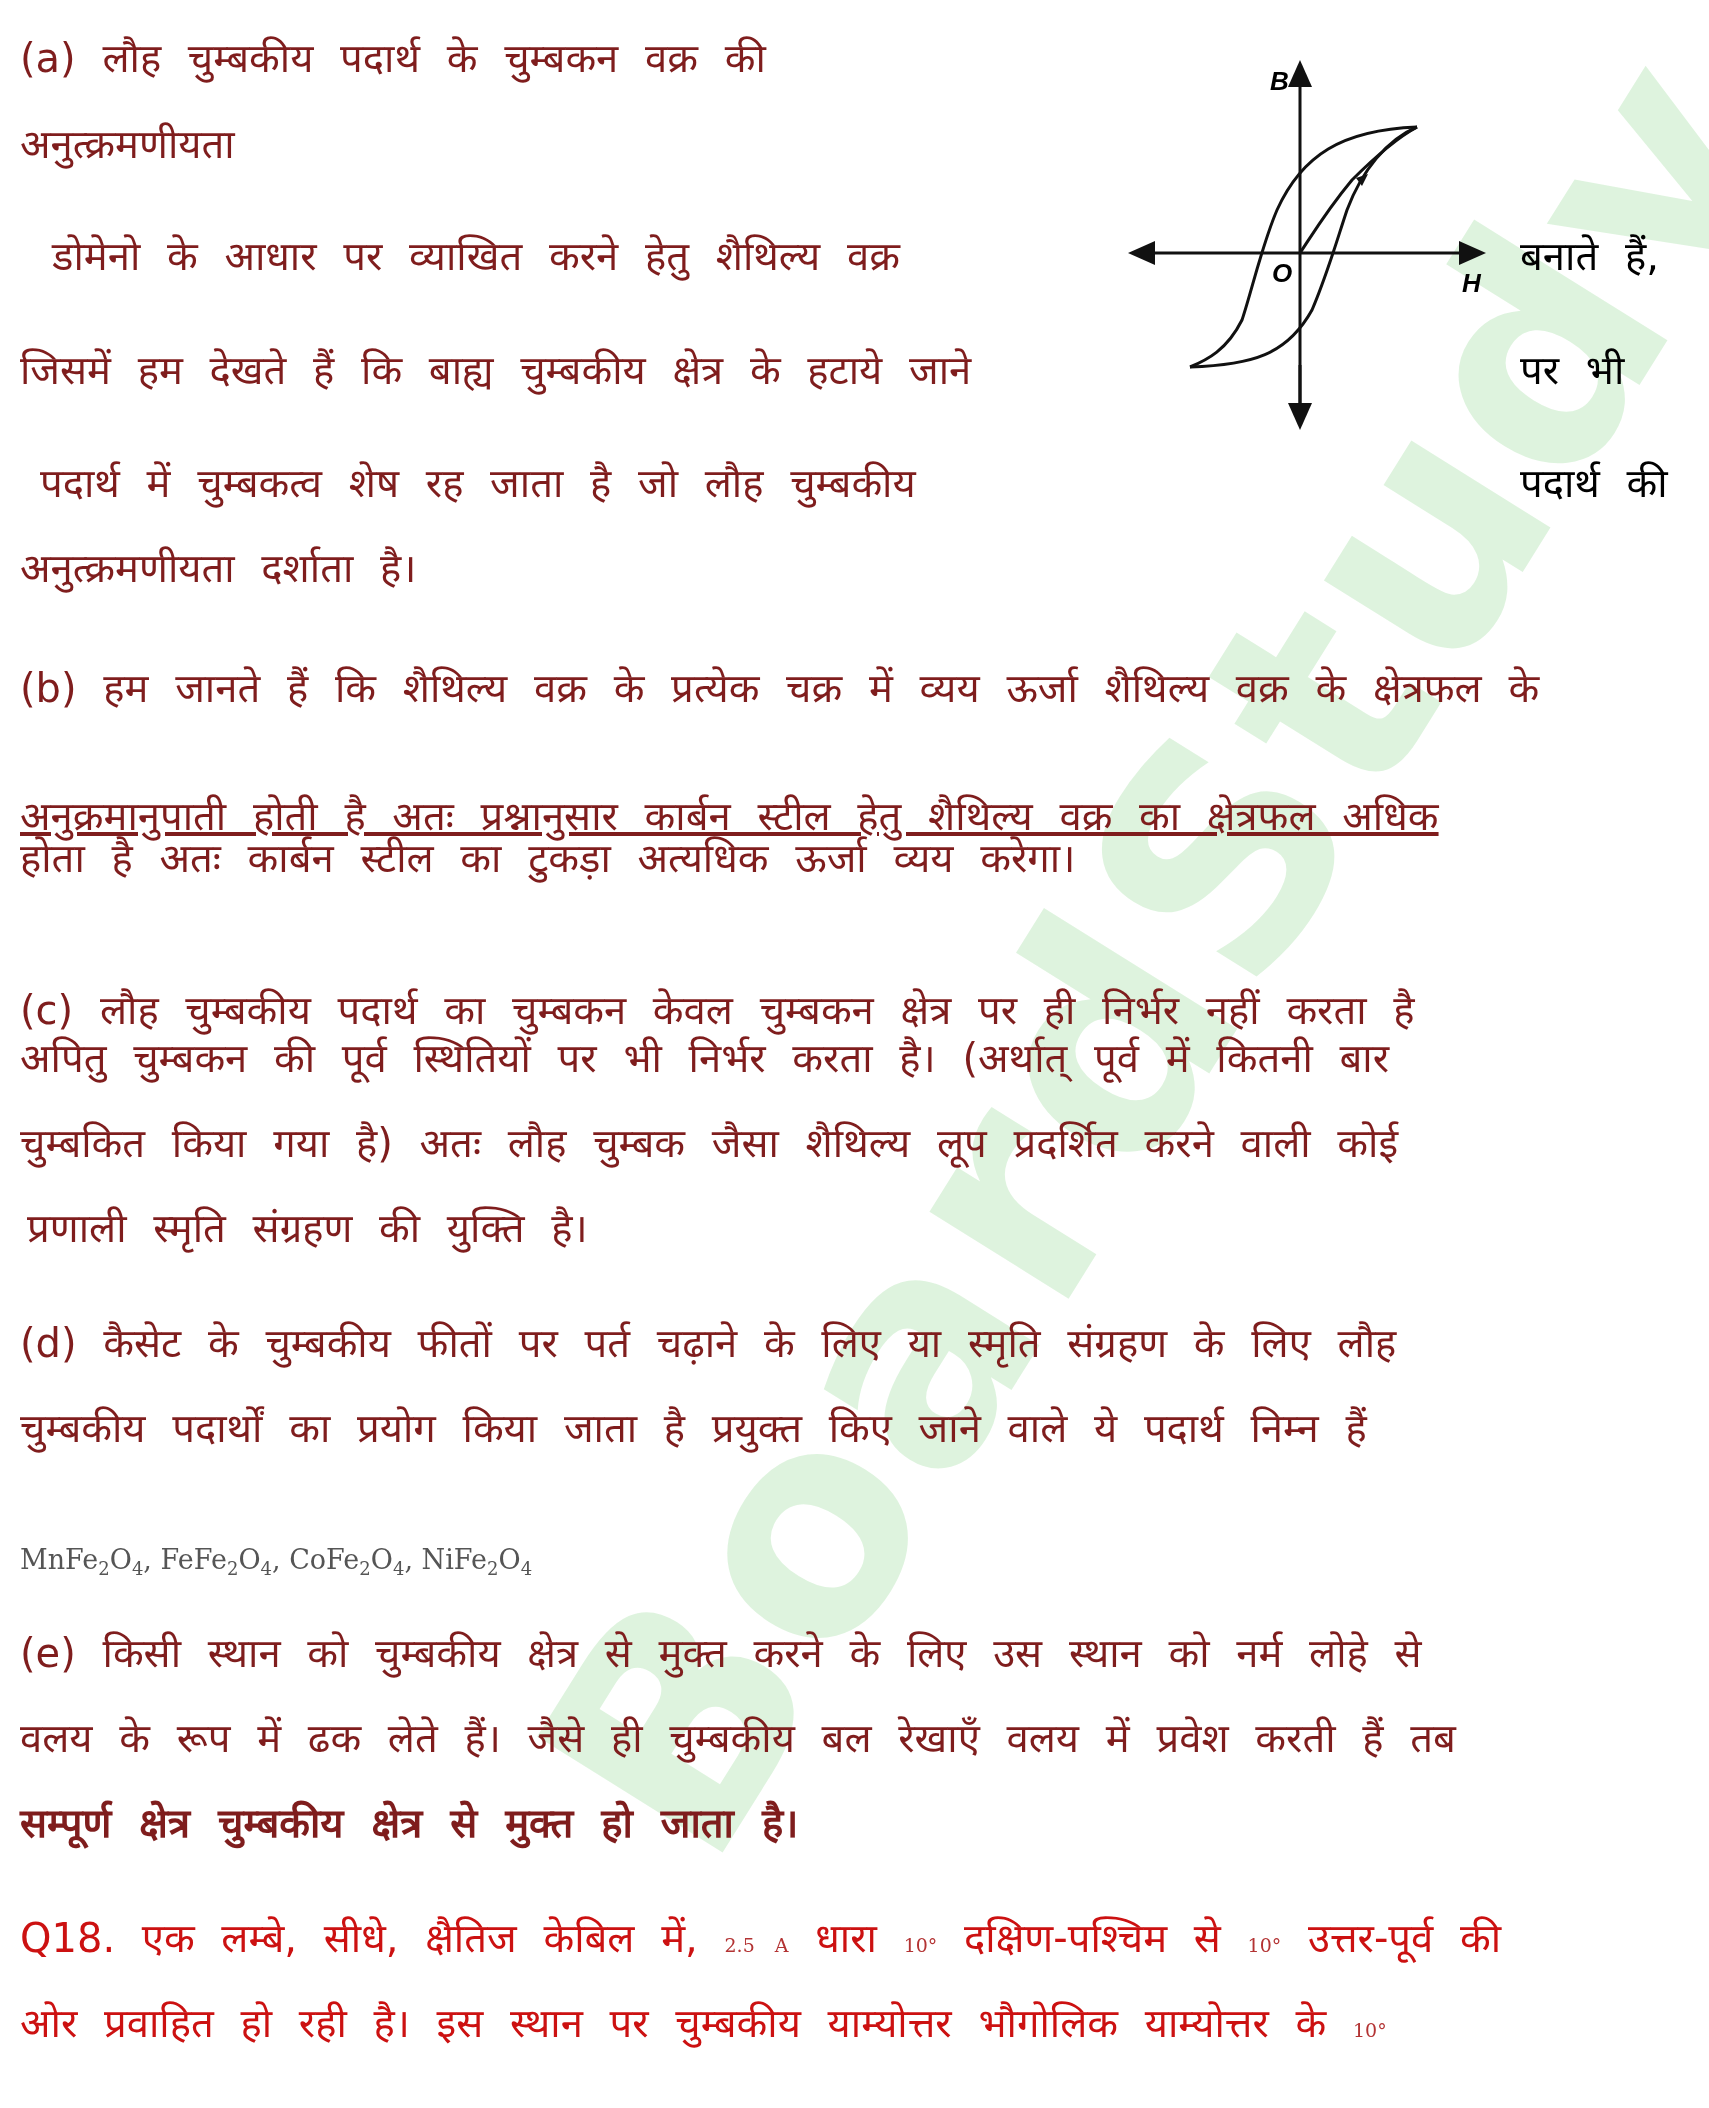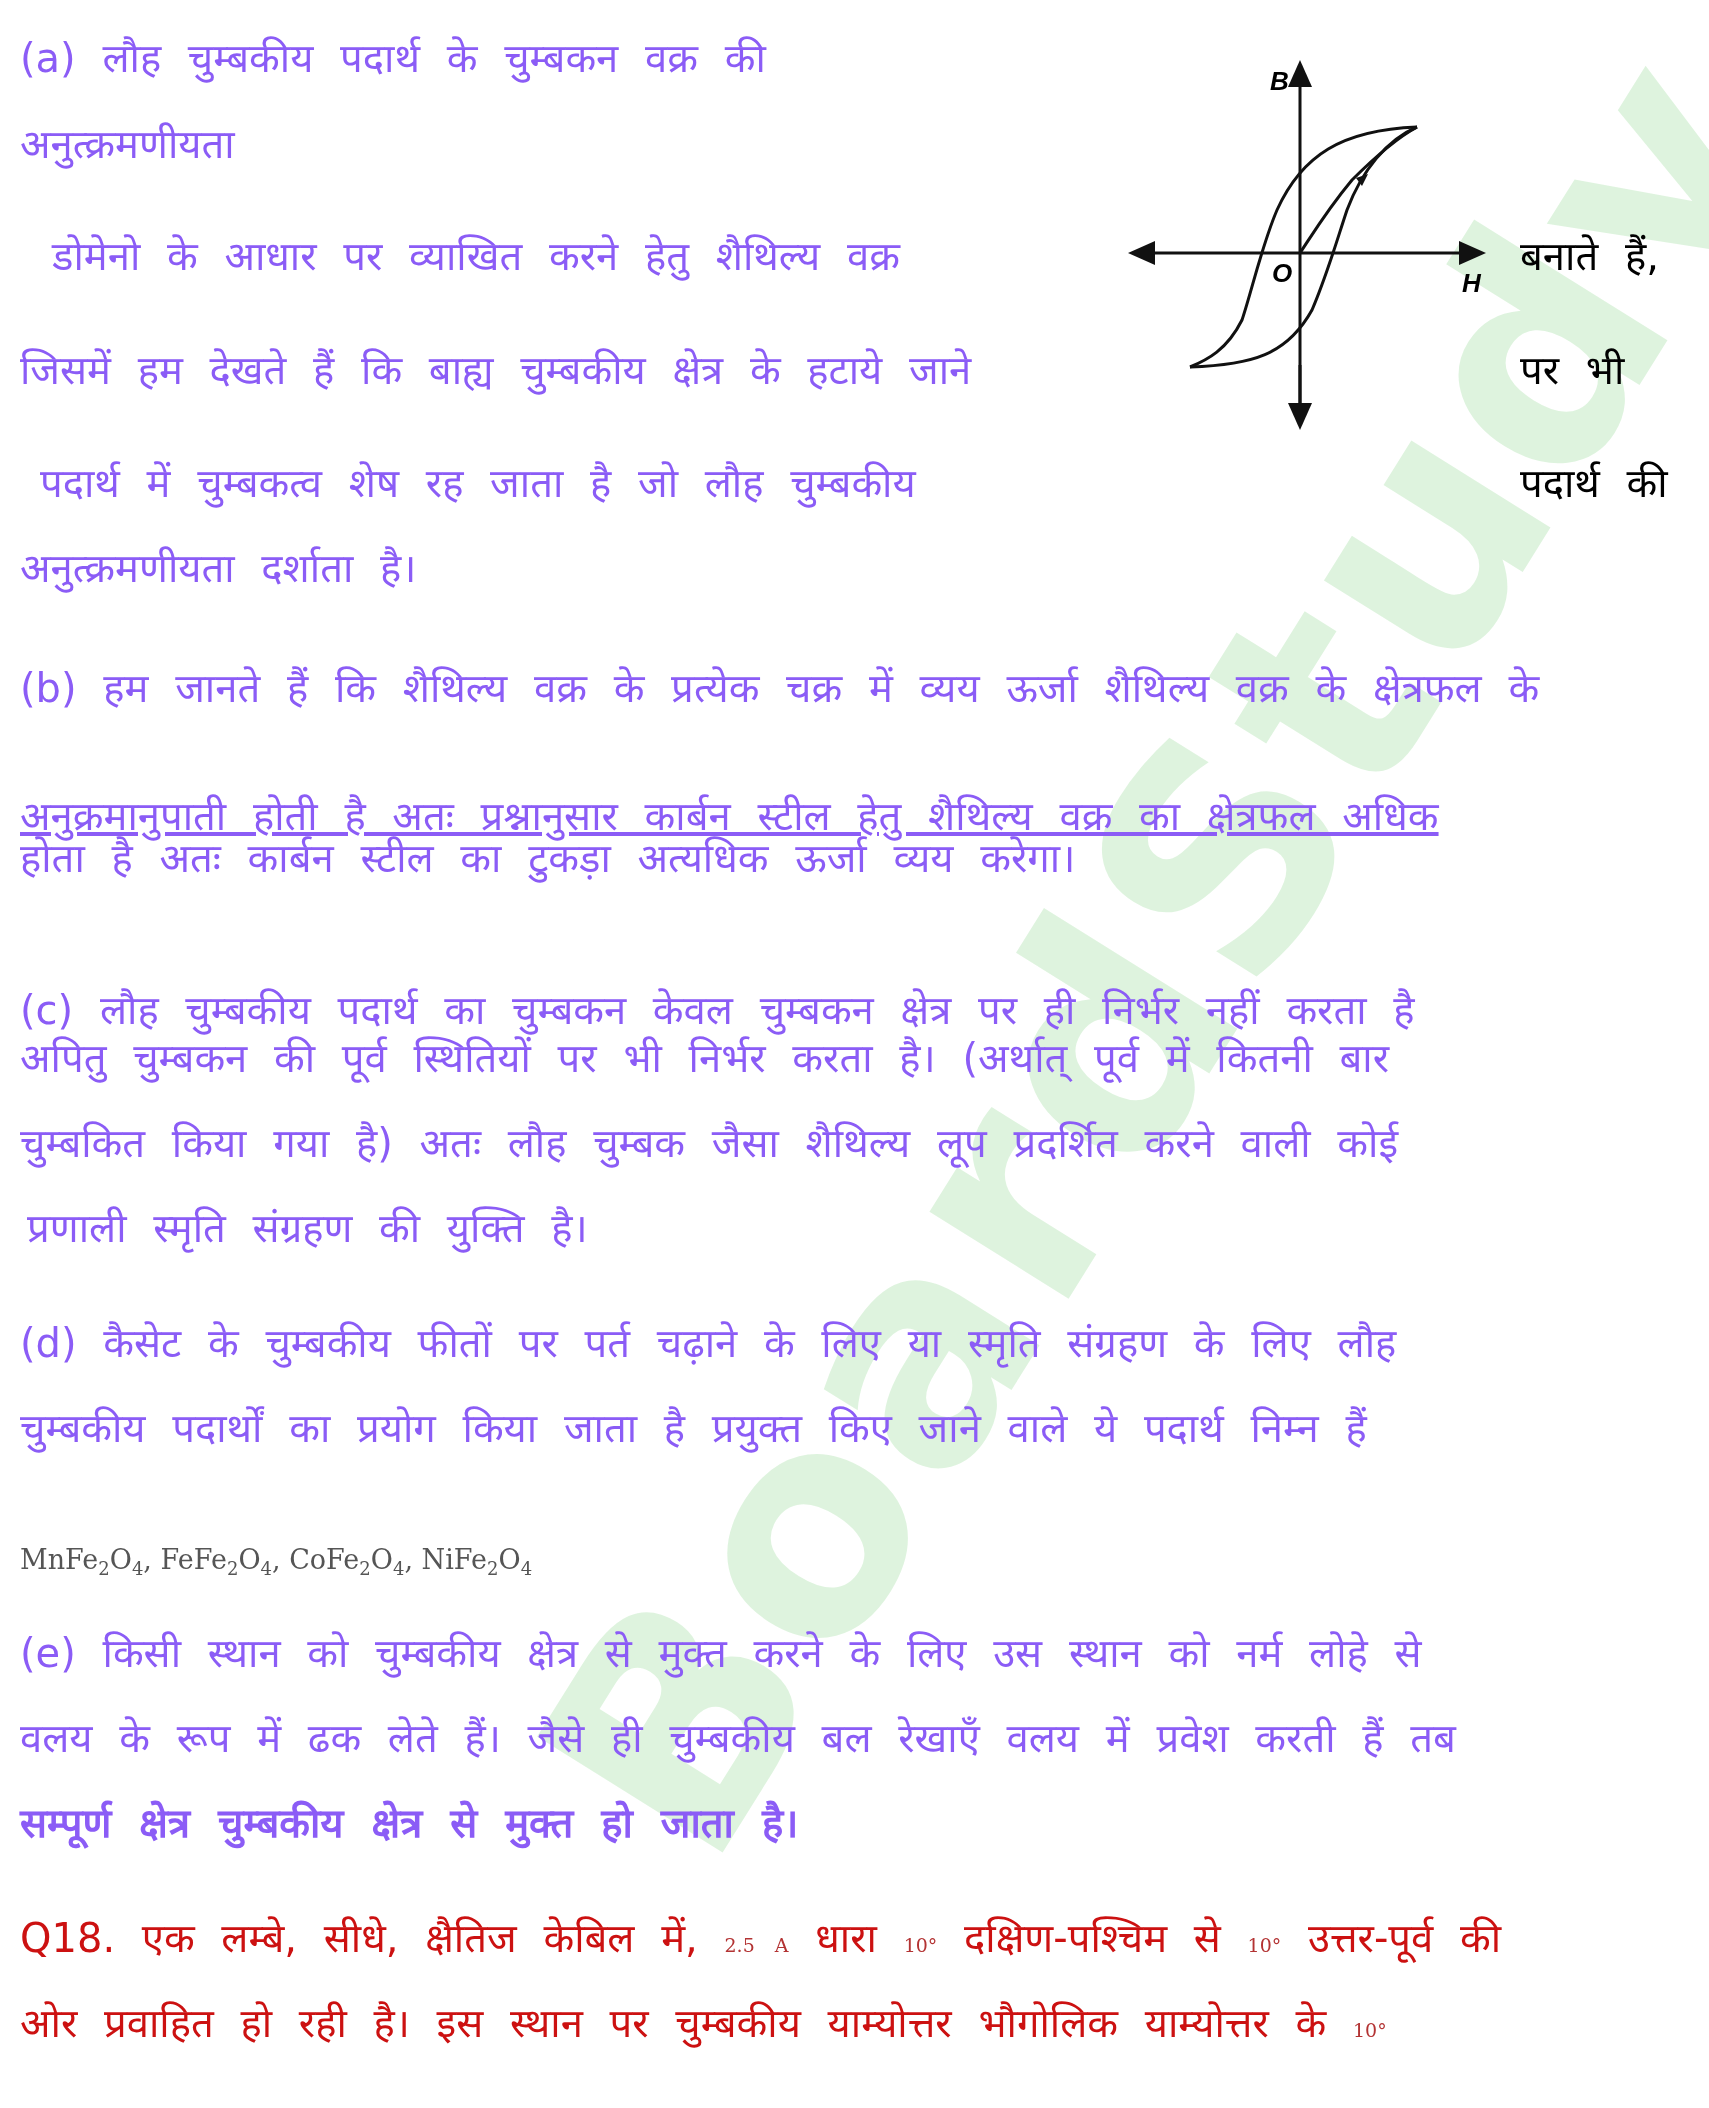--- a/index.html
+++ b/index.html
@@ -3,21 +3,21 @@
 <meta charset="utf-8">
 <style>
   html, body { margin: 0; padding: 0; background: #ffffff; }
   body {
     width: 1709px; height: 2108px; position: relative; overflow: hidden;
     font-family: "DejaVu Sans", "Liberation Sans", sans-serif;
     color: #111111;
   }
   .line {
     position: absolute; left: 20px; font-size: 40px; line-height: 56px;
-    white-space: nowrap; color: #8b5cf6; z-index: 2;
+    white-space: nowrap; color: #7f1d1d; z-index: 2;
   }
   .just { word-spacing: 0.35em; }
   .right-col { position: absolute; left: 1520px; font-size: 40px; line-height: 56px; white-space: nowrap; z-index: 2; color:#000000; }
   .formula {
     position: absolute; left: 20px; top: 1544px; font-family: "DejaVu Serif", "Liberation Serif", serif;
     font-size: 27px; color: #555555; z-index: 2; white-space: nowrap;
   }
   .formula sub { font-size: 18px; }
   .q { color: #cc1111; }
   .math { font-family: "DejaVu Serif", "Liberation Serif", serif; font-size: 19px; color: #b33333; }

